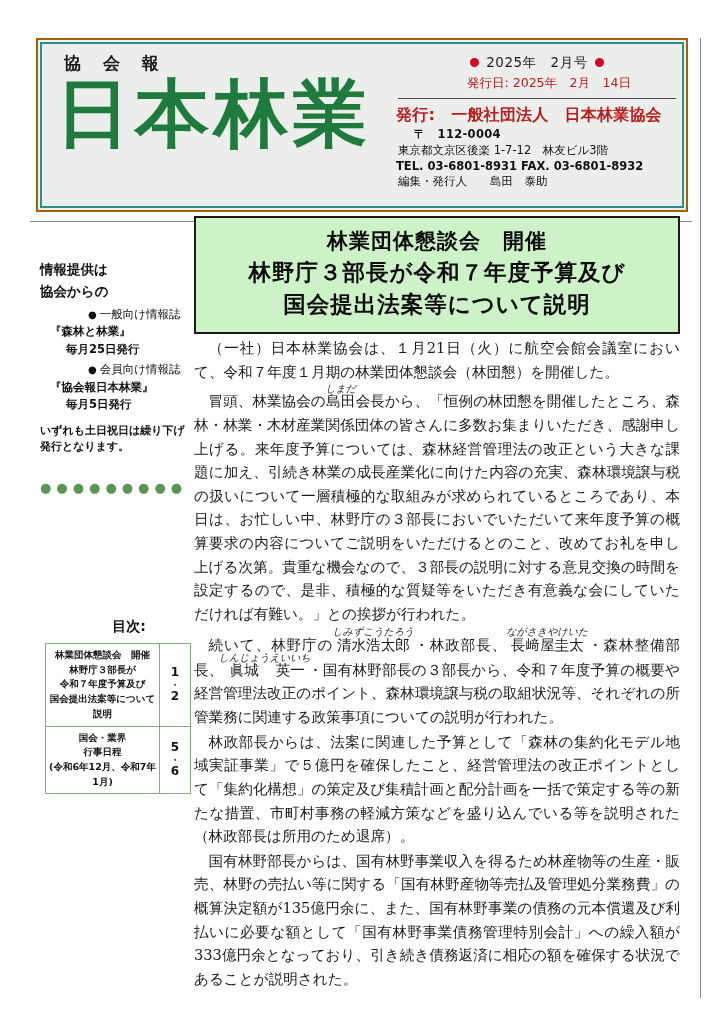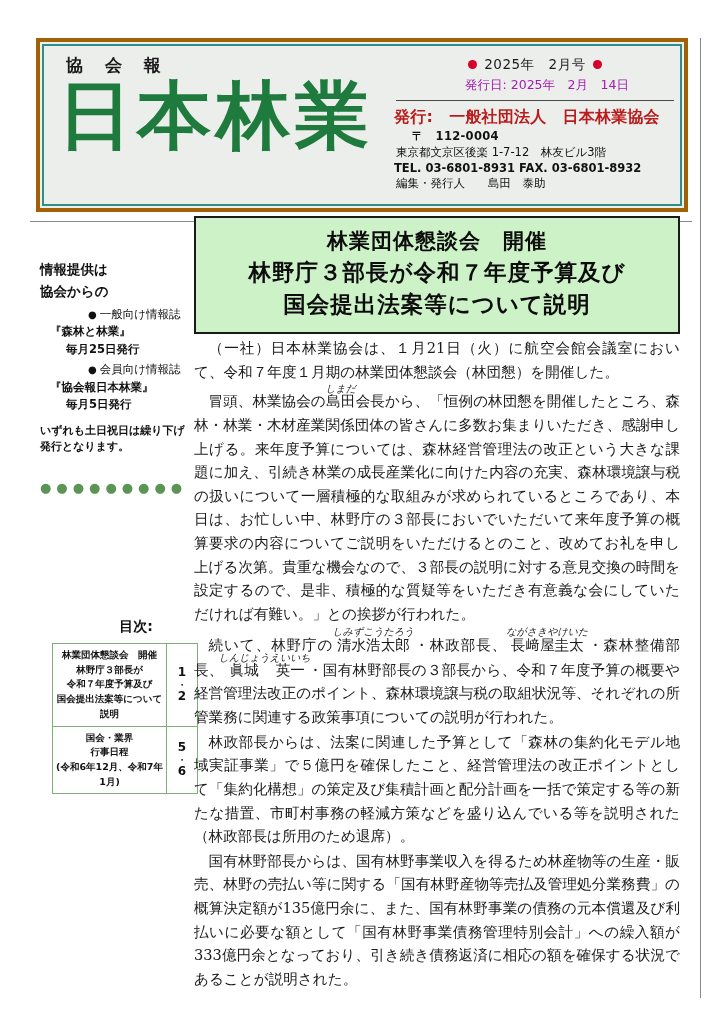--- a/index.html
+++ b/index.html
@@ -17,21 +17,21 @@
   }
 
   
   .masthead {
     position: absolute;
     left: 36px;
     top: 38px;
     width: 652px;
     height: 174px;
     box-sizing: border-box;
-    border: 4px solid #a16207;
+    border: 2px solid #a16207;
     background: #eef0ee;
     padding: 2px;
   }
   .masthead-inner {
     width: 100%;
     height: 100%;
     box-sizing: border-box;
     border: 2px solid #2d8f8a;
     background: #eceeec;
     position: relative;
@@ -79,21 +79,21 @@
     border-radius: 50%;
     background: #d6002a;
     vertical-align: middle;
     margin: 0 7px;
     position: relative;
     top: -1px;
   }
   .pubdate-line {
     font-family: "DejaVu Sans", sans-serif;
     font-size: 12.5px;
-    color: #a21caf;
+    color: #b91c1c;
     text-align: center;
     margin-top: 3px;
     padding-left: 24px;
     white-space: nowrap;
   }
   .mast-rule {
     border: 0;
     border-top: 1px solid #4a4a4a;
     margin: 6px 2px 6px 2px;
   }
@@ -214,21 +214,21 @@
     letter-spacing: 5px;
     color: #5c9455;
     font-size: 13px;
     line-height: 1;
     font-family: "DejaVu Sans", sans-serif;
   }
 
   
   .toc-wrap {
     position: absolute;
-    left: 52px;
+    left: 45px;
     top: 618px;
     width: 162px;
   }
   .toc-head {
     font-family: "DejaVu Sans", sans-serif;
     font-weight: bold;
     font-size: 14px;
     color: #111;
     text-align: center;
     padding-left: 6px;

